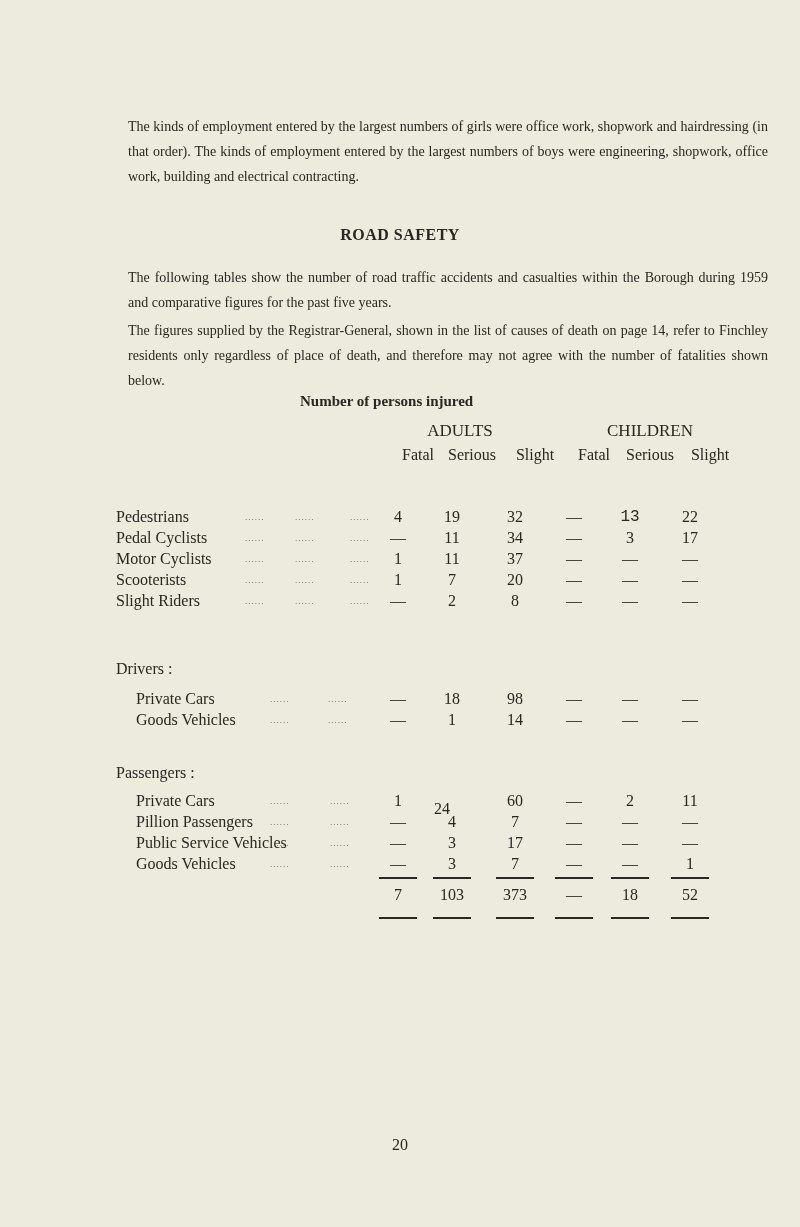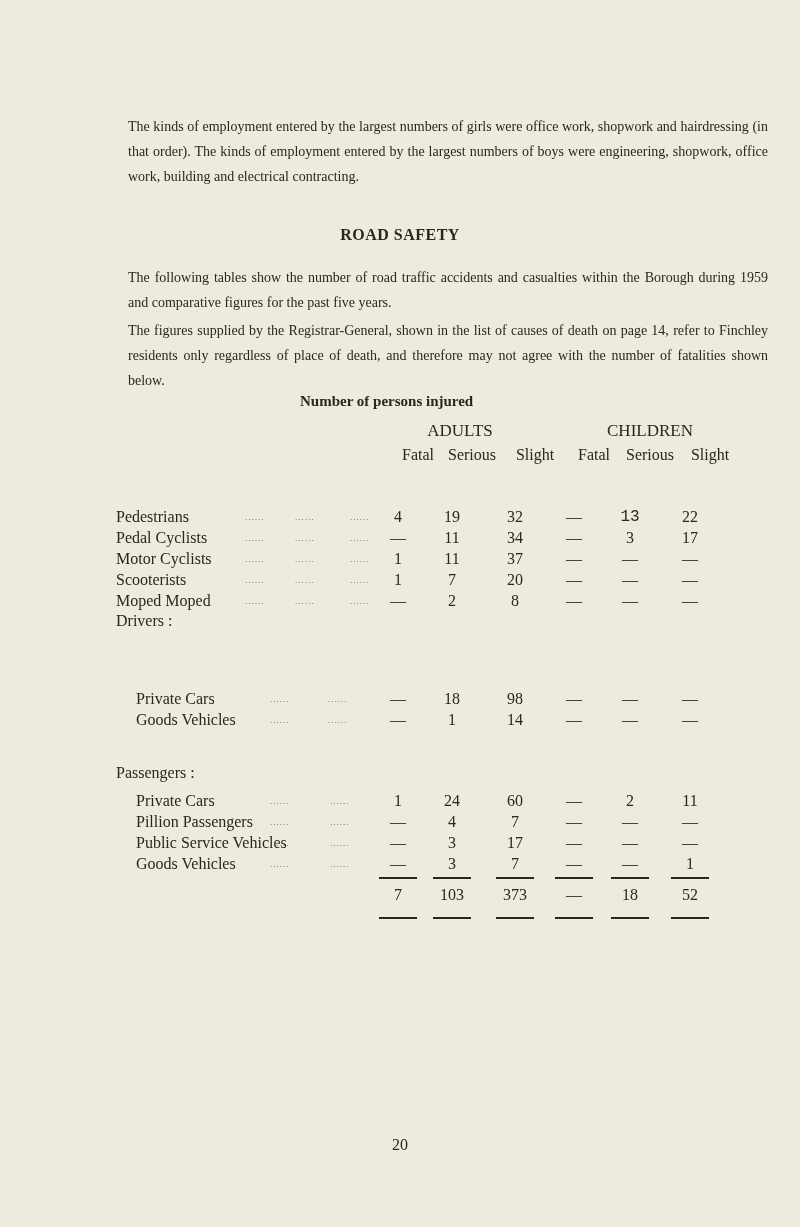--- a/index.html
+++ b/index.html
@@ -88,21 +88,21 @@
       <span class="dots" style="left: 295px;">......</span>
       <span class="dots" style="left: 350px;">......</span>
       <span class="cell" style="left: 378px;">1</span>
       <span class="cell" style="left: 432px;">7</span>
       <span class="cell" style="left: 495px;">20</span>
       <span class="cell" style="left: 554px;">—</span>
       <span class="cell" style="left: 610px;">—</span>
       <span class="cell" style="left: 670px;">—</span>
     </div>
     <div class="row" style="top: 592px;">
-      <span class="label">Moped Moped</span>
+      <span class="label">Slight Riders</span>
       <span class="dots" style="left: 245px;">......</span>
       <span class="dots" style="left: 295px;">......</span>
       <span class="dots" style="left: 350px;">......</span>
       <span class="cell" style="left: 378px;">—</span>
       <span class="cell" style="left: 432px;">2</span>
       <span class="cell" style="left: 495px;">8</span>
       <span class="cell" style="left: 554px;">—</span>
       <span class="cell" style="left: 610px;">—</span>
       <span class="cell" style="left: 670px;">—</span>
     </div>
@@ -126,21 +126,21 @@
       <span class="cell" style="left: 495px;">14</span>
       <span class="cell" style="left: 554px;">—</span>
       <span class="cell" style="left: 610px;">—</span>
       <span class="cell" style="left: 670px;">—</span>
     </div>
     <div class="row" style="top: 792px;">
       <span class="label indent">Private Cars</span>
       <span class="dots" style="left: 270px;">......</span>
       <span class="dots" style="left: 330px;">......</span>
       <span class="cell" style="left: 378px;">1</span>
-      <span class="cell" style="left: 432px;">24</span>
+      <span class="cell" style="left: 422px; margin-top: 8px;">24</span>
       <span class="cell" style="left: 495px;">60</span>
       <span class="cell" style="left: 554px;">—</span>
       <span class="cell" style="left: 610px;">2</span>
       <span class="cell" style="left: 670px;">11</span>
     </div>
     <div class="row" style="top: 813px;">
       <span class="label indent">Pillion Passengers</span>
       <span class="dots" style="left: 270px;">......</span>
       <span class="dots" style="left: 330px;">......</span>
       <span class="cell" style="left: 378px;">—</span>
@@ -188,16 +188,16 @@
       <span class="cell" style="left: 670px;">52</span>
     </div>
     <div class="rule" style="top: 917px; left: 379px;"></div>
     <div class="rule" style="top: 917px; left: 433px;"></div>
     <div class="rule" style="top: 917px; left: 496px;"></div>
     <div class="rule" style="top: 917px; left: 555px;"></div>
     <div class="rule" style="top: 917px; left: 611px;"></div>
     <div class="rule" style="top: 917px; left: 671px;"></div>
   </div>
 
-<div class="section" style="top:612px">Drivers :</div>
+<div class="section" style="top:660px">Drivers :</div>
 <div class="section" style="top:764px">Passengers :</div>
 
 <div id="page-num">20</div>
 
 </body></html>

